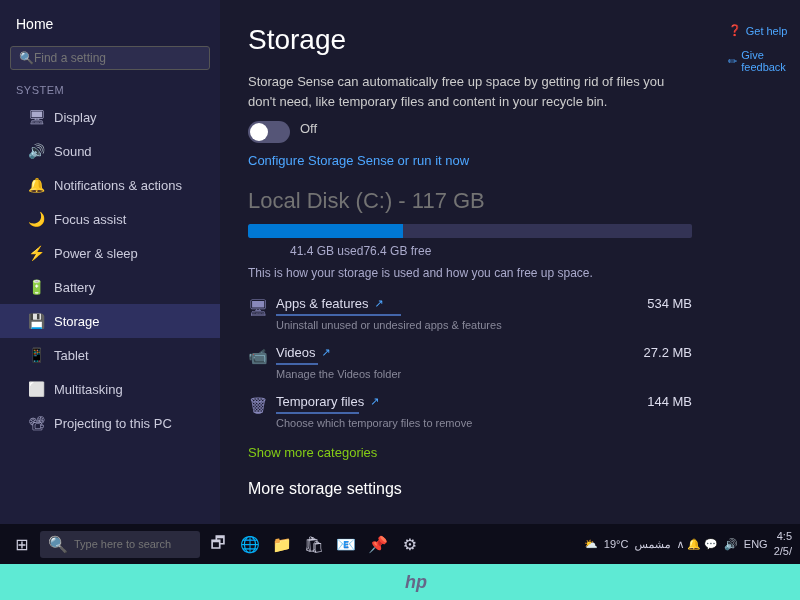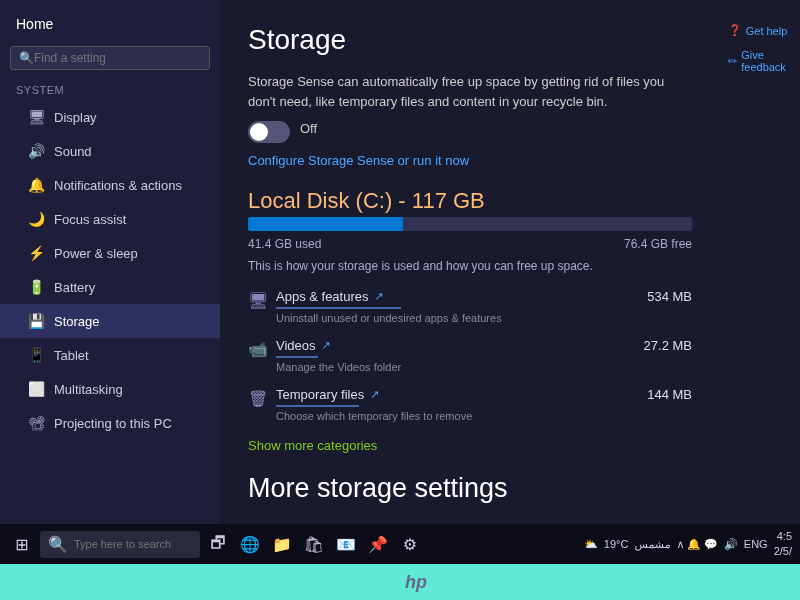--- a/index.html
+++ b/index.html
@@ -153,47 +153,47 @@
       font-size: 13px;
       cursor: pointer;
       text-decoration: none;
       display: inline-block;
       margin-bottom: 20px;
     }
 
     .disk-title {
       font-size: 22px;
       font-weight: 300;
-      color: #fdba74;
-      margin-bottom: 3px;
+      color: #737373;
+      margin-bottom: 10px;
     }
 
     .storage-bar-container {
       width: 100%;
       max-width: 520px;
       height: 14px;
       background: #333355;
       border-radius: 2px;
       margin-bottom: 6px;
       overflow: hidden;
     }
 
     .storage-bar-used {
       height: 100%;
       background: #0078d4;
       border-radius: 2px 0 0 2px;
     }
 
     .storage-labels {
       display: flex;
-      justify-content: space-between;
       max-width: 520px;
       font-size: 12px;
       color: #aaaacc;
       margin-bottom: 8px;
+      margin-left: 42px;
     }
 
     .storage-desc {
       font-size: 12px;
       color: #aaaacc;
       margin-bottom: 16px;
     }
 
     .category-item {
       display: flex;
@@ -247,21 +247,21 @@
 
     .show-more {
       color: #84cc16;
       font-size: 13px;
       cursor: pointer;
       margin-bottom: 20px;
       display: inline-block;
     }
 
     .more-storage-title {
-      font-size: 27px;
+      font-size: 16px;
       font-weight: 300;
       color: #ffffff;
       margin-bottom: 10px;
     }
 
     
     .right-panel {
       width: 80px;
       background: #1a1a2e;
       padding: 24px 8px;

